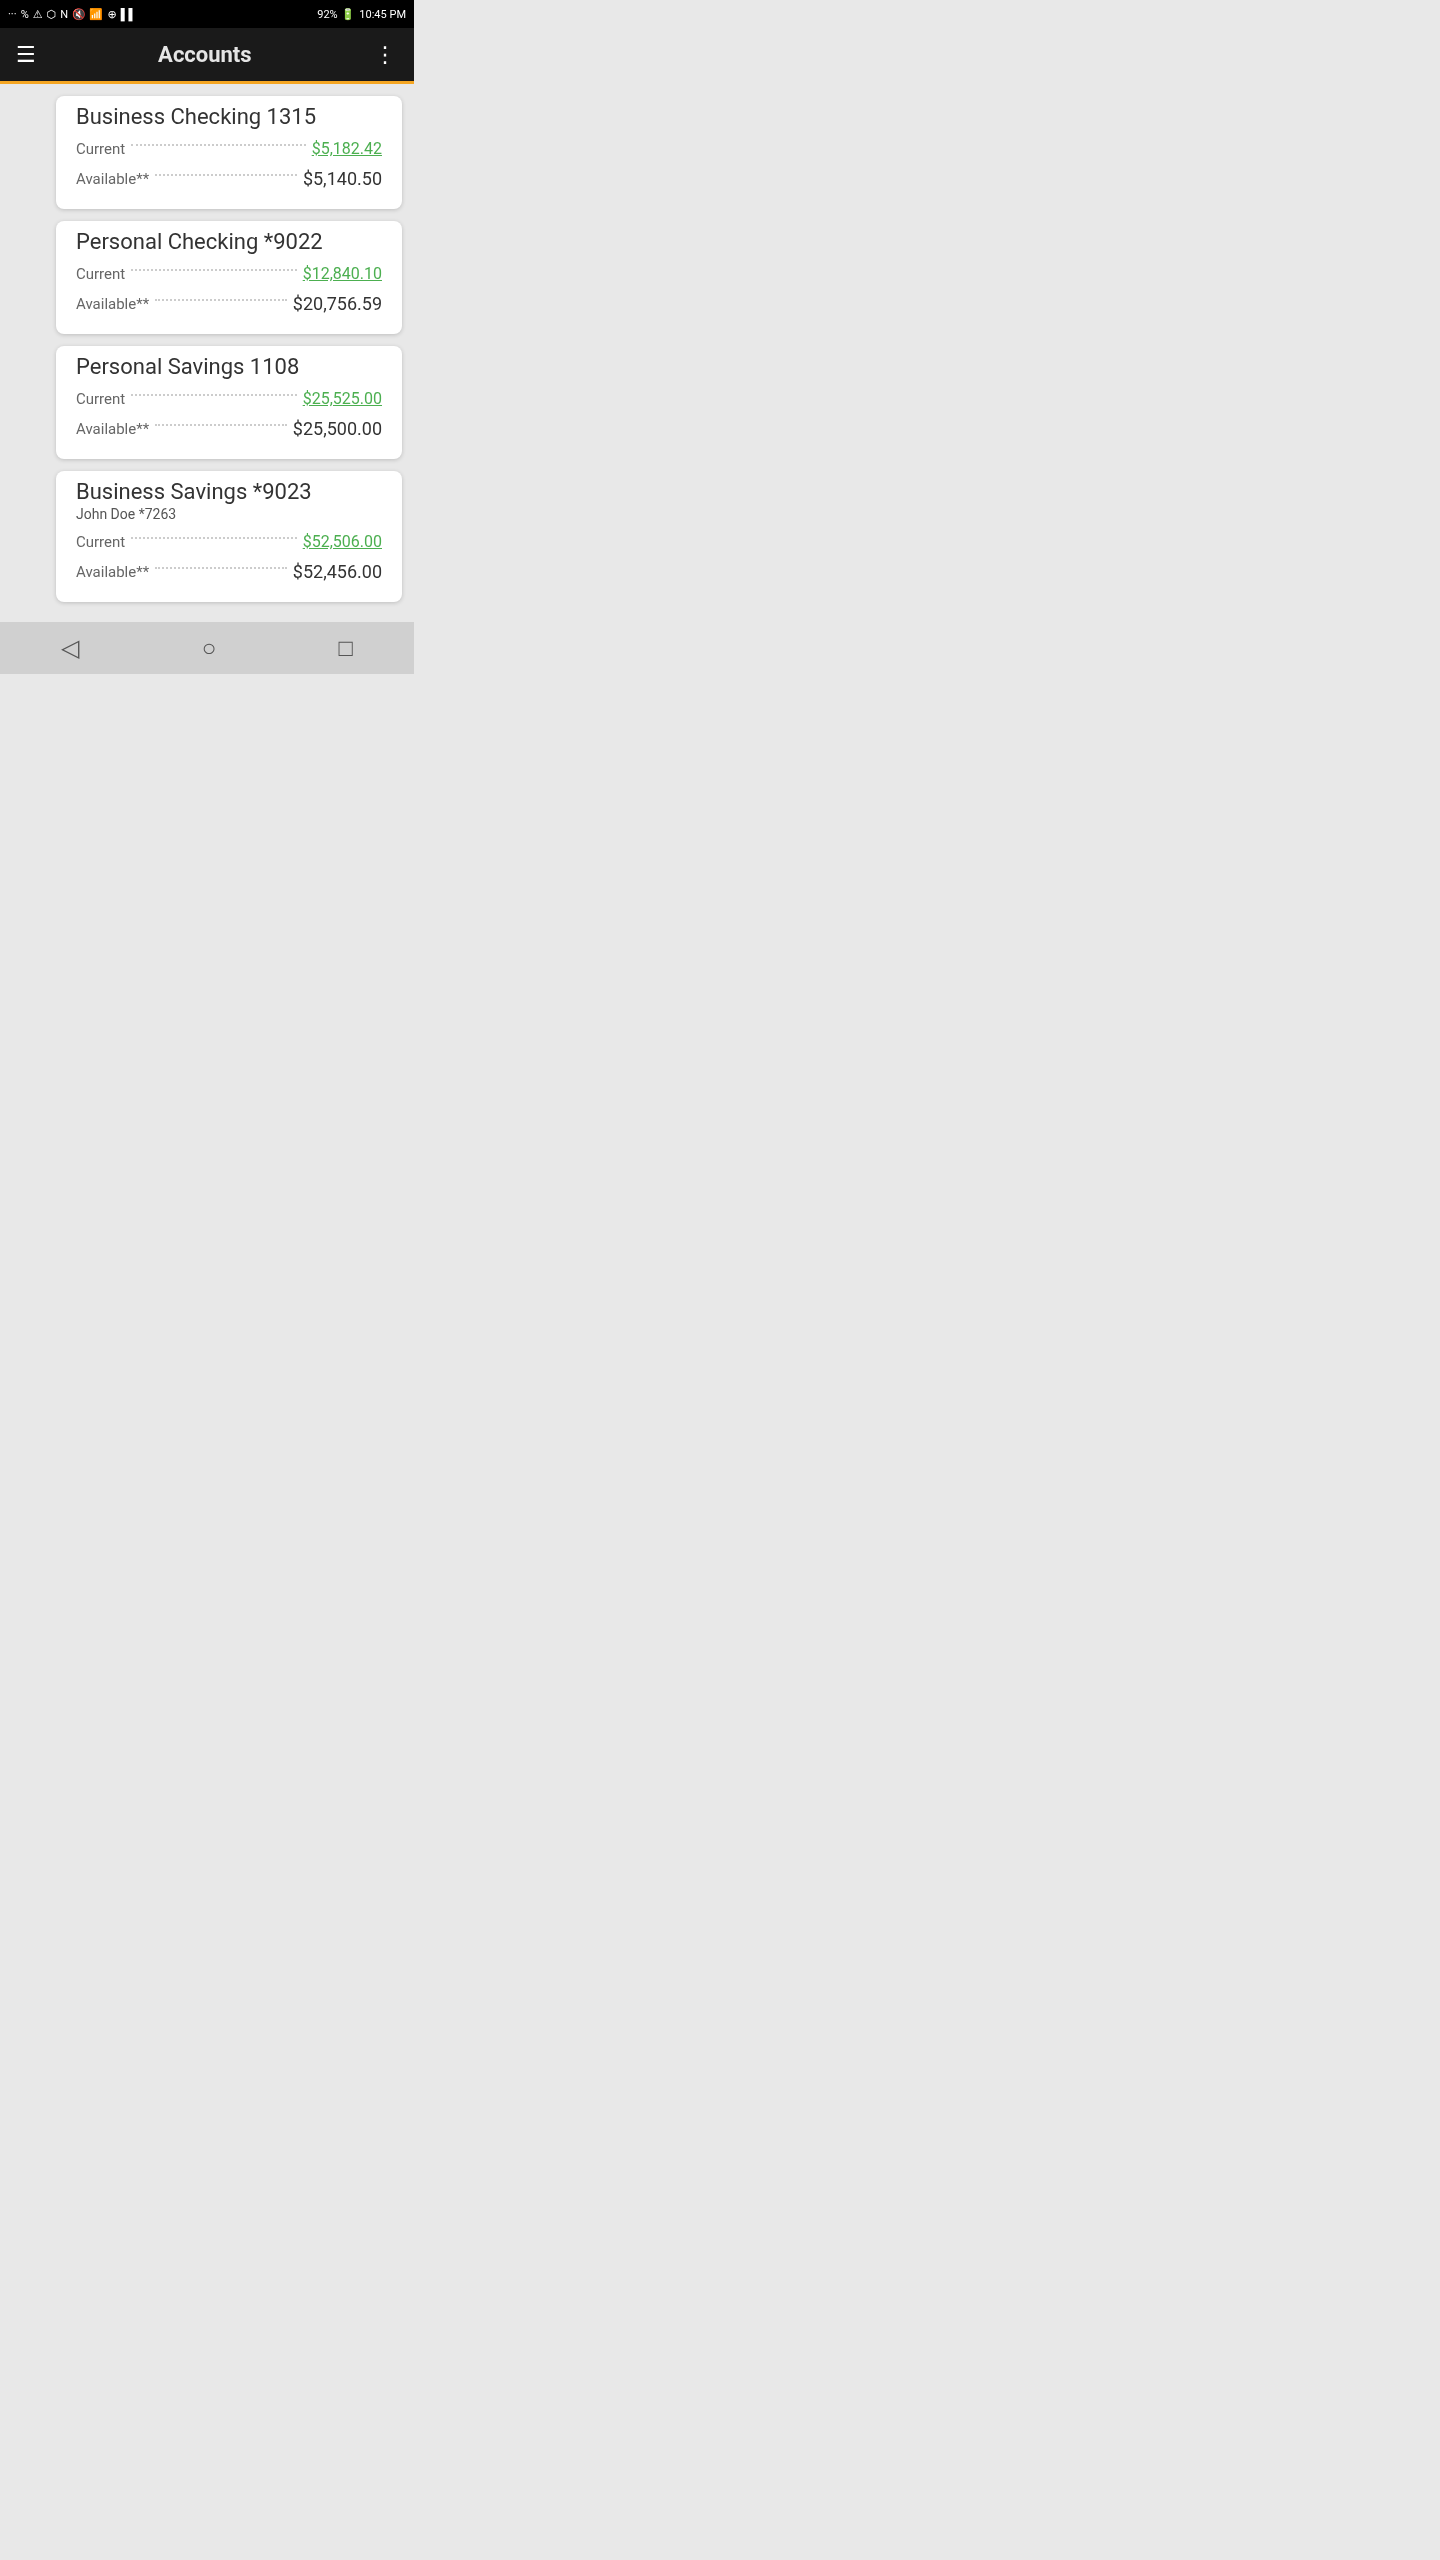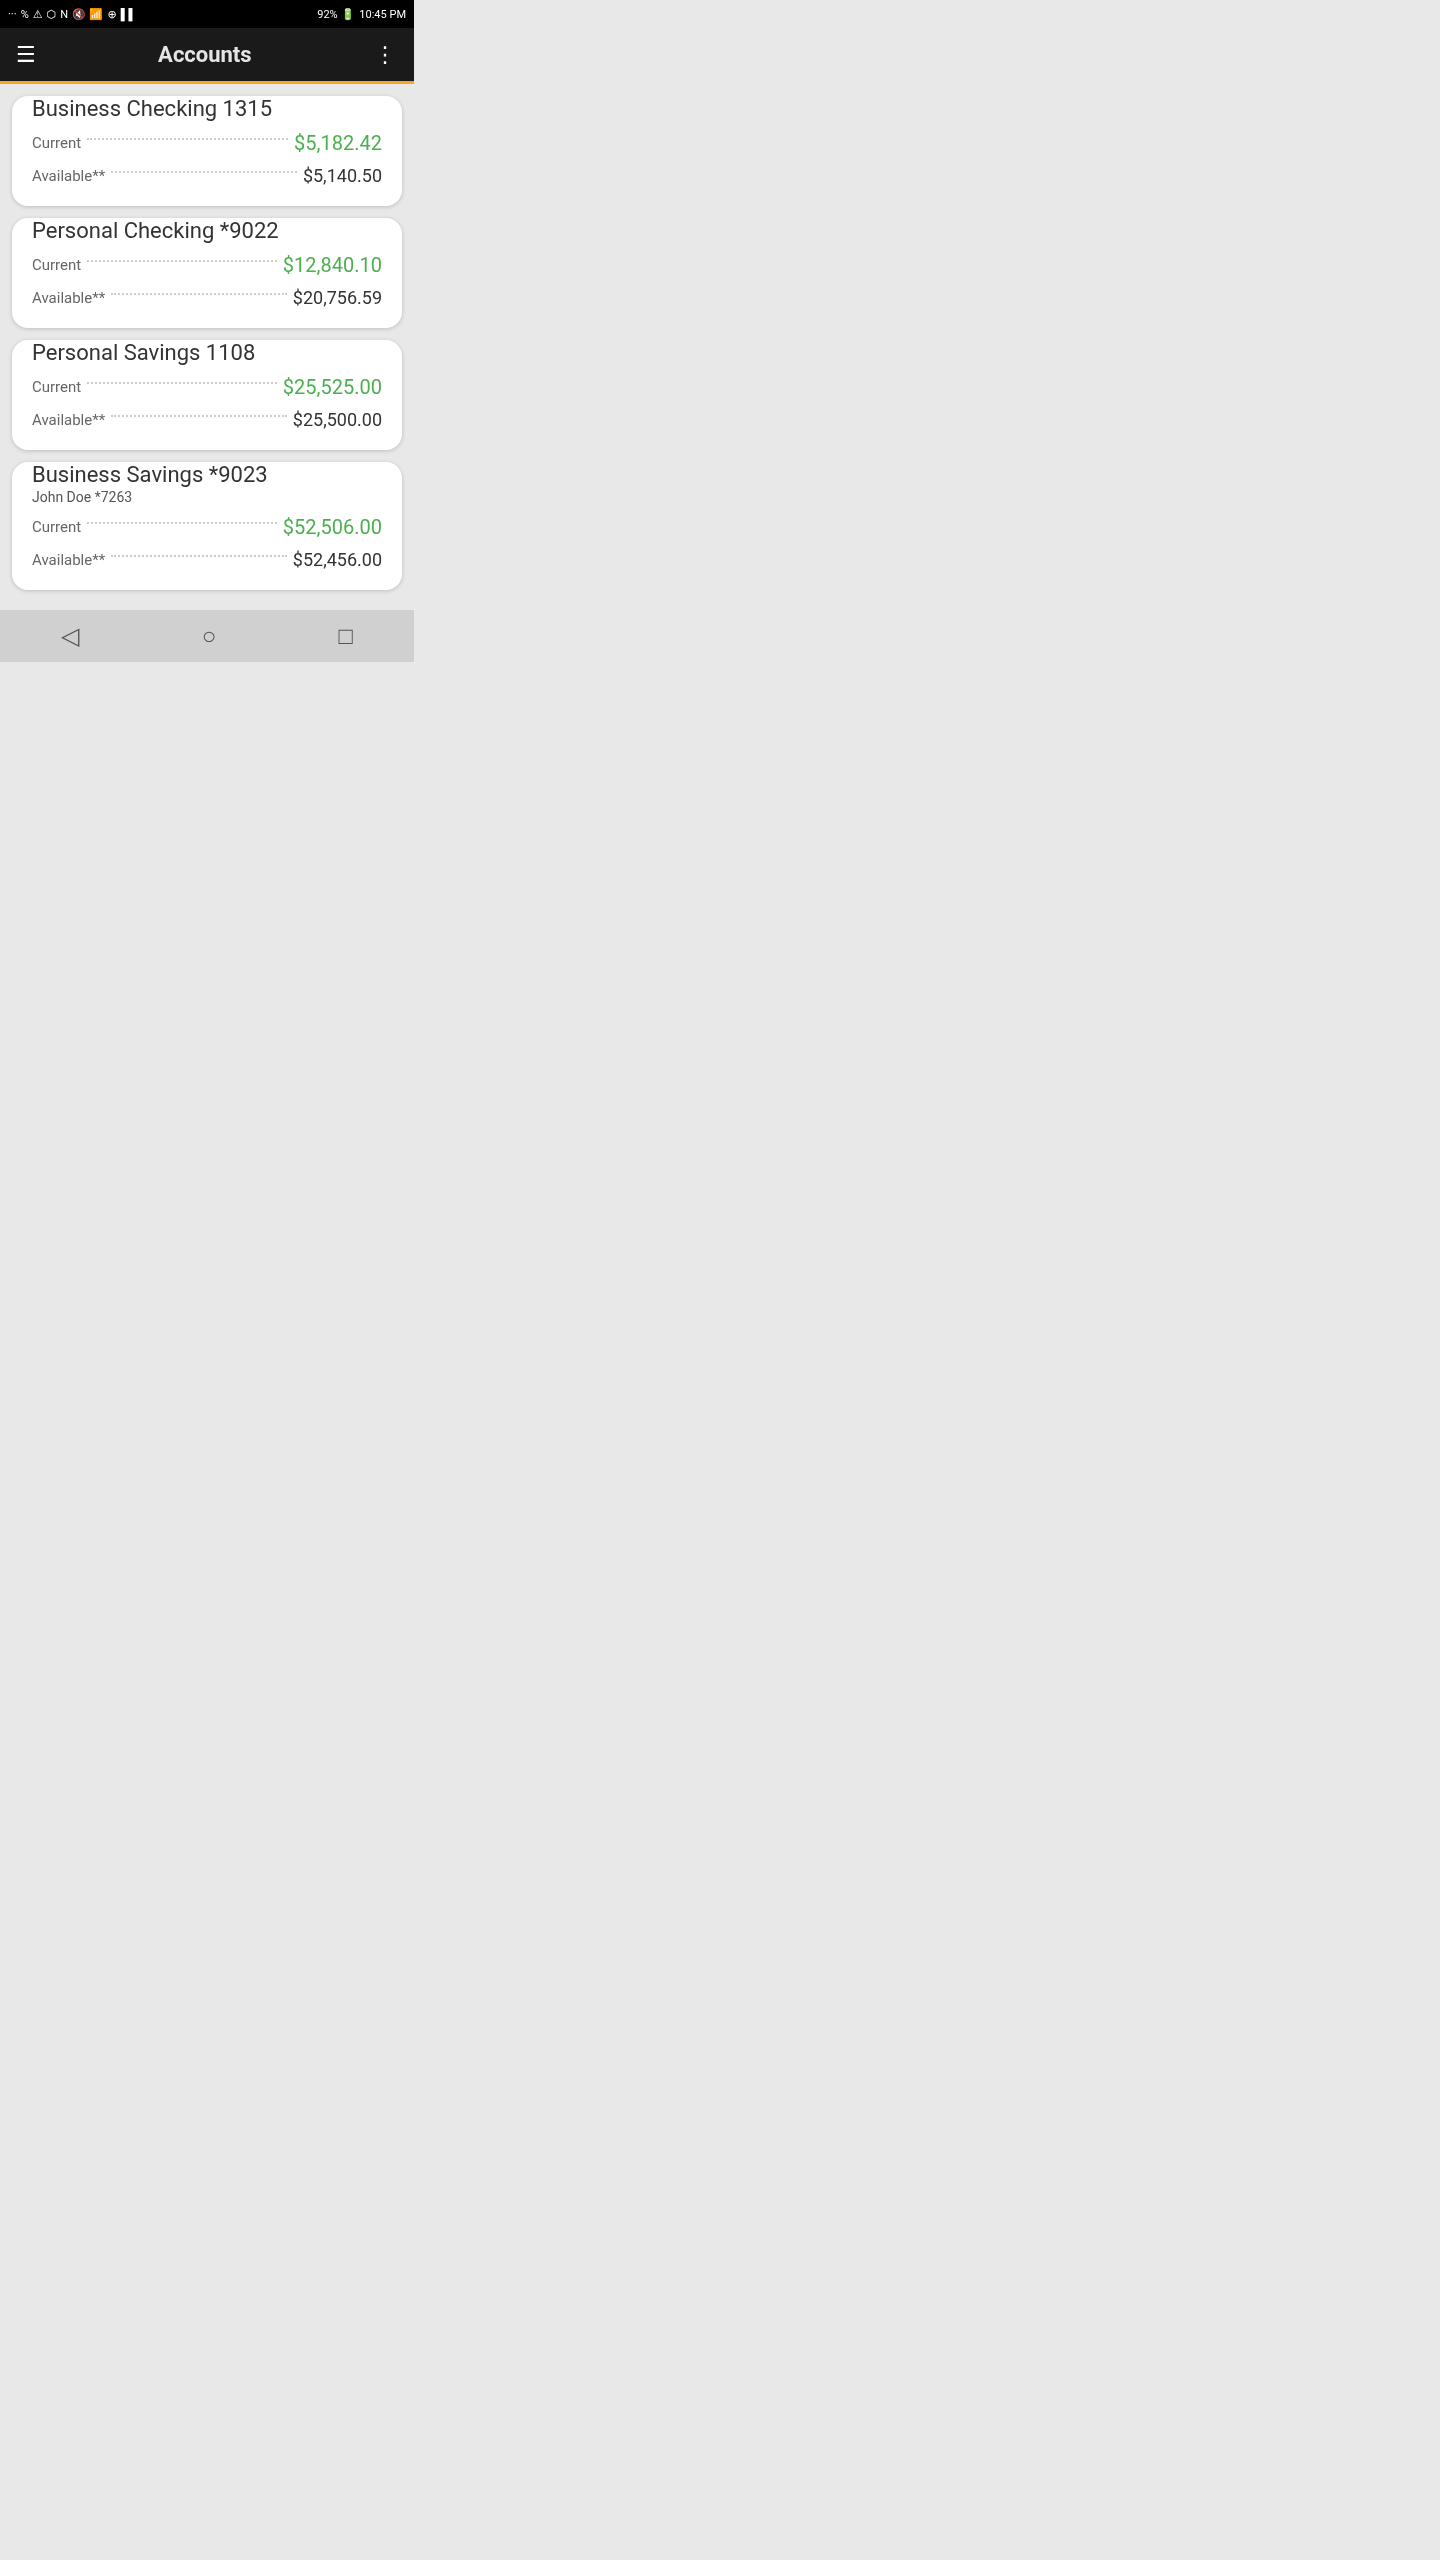--- a/index.html
+++ b/index.html
@@ -71,23 +71,24 @@
     .content {
       padding: 12px;
       display: flex;
       flex-direction: column;
       gap: 12px;
     }
 
     
     .account-card {
       background: #fff;
-      border-radius: 16px;
-      padding: 0 20px 20px 20px;
+      border-radius: 8px;
+      padding: 8px 20px 20px 20px;
       box-shadow: 0 1px 4px rgba(0,0,0,0.18);
+      margin-left: 44px;
     }
     .account-name {
       font-size: 22px;
       color: #333;
       font-weight: 400;
       margin-bottom: 2px;
     }
     .account-sub {
       font-size: 14px;
       color: #555;
@@ -107,23 +108,24 @@
     }
     .balance-dots {
       flex: 1;
       border-bottom: 2px dotted #ccc;
       margin: 0 6px;
       height: 1px;
       position: relative;
       top: -4px;
     }
     .balance-amount-green {
-      font-size: 20px;
+      font-size: 16px;
       color: #4caf50;
       font-weight: 400;
+      text-decoration: underline;
     }
     .balance-amount-black {
       font-size: 18px;
       color: #333;
       font-weight: 400;
     }
 
     
     .bottom-nav {
       background: #d0d0d0;

